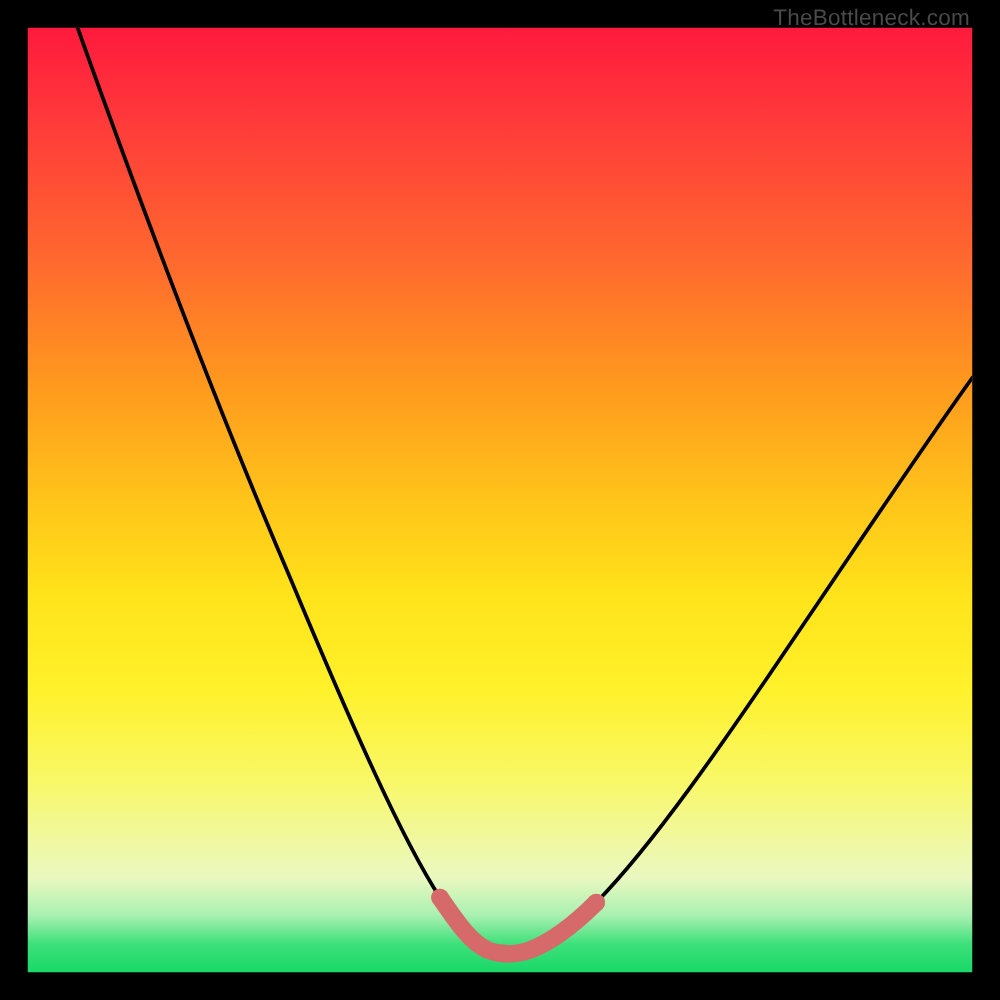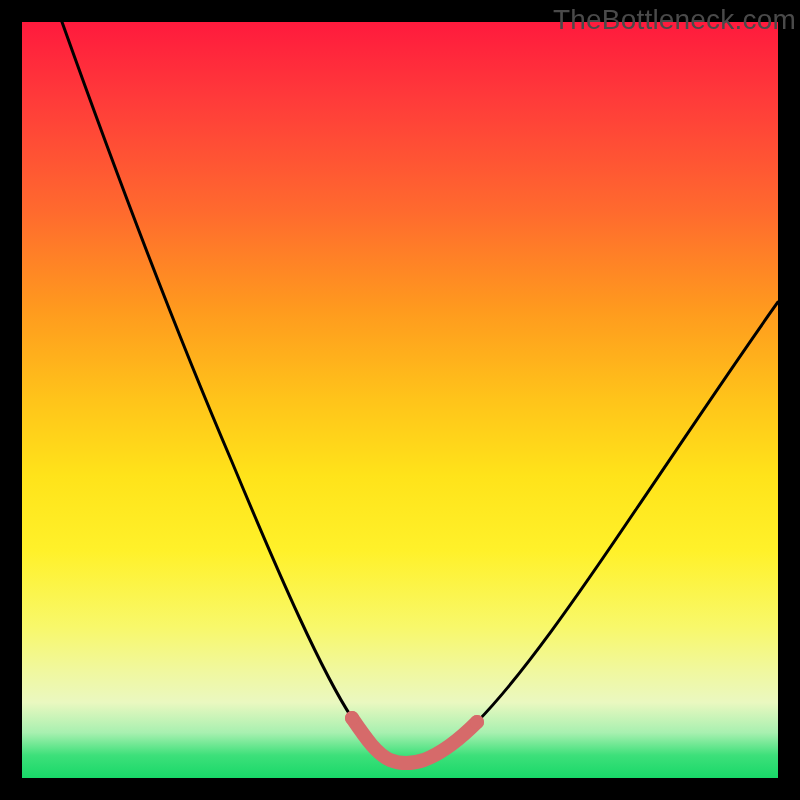--- a/index.html
+++ b/index.html
@@ -34,23 +34,23 @@
       #f0f8a0 86%,
       #eaf8c0 90%,
       #a8f0b0 94%,
       #3de07a 97%,
       #18d868 100%
     );
   }
   .watermark {
     position: absolute;
     top: 4px;
-    right: 4px;
+    right: 24px;
     color: #4a4a4a;
-    font-size: 28px;
+    font-size: 18px;
     font-weight: 500;
     letter-spacing: 0.2px;
     user-select: none;
   }
   svg.curve {
     position: absolute;
     inset: 0;
     width: 756px;
     height: 756px;
     display: block;

